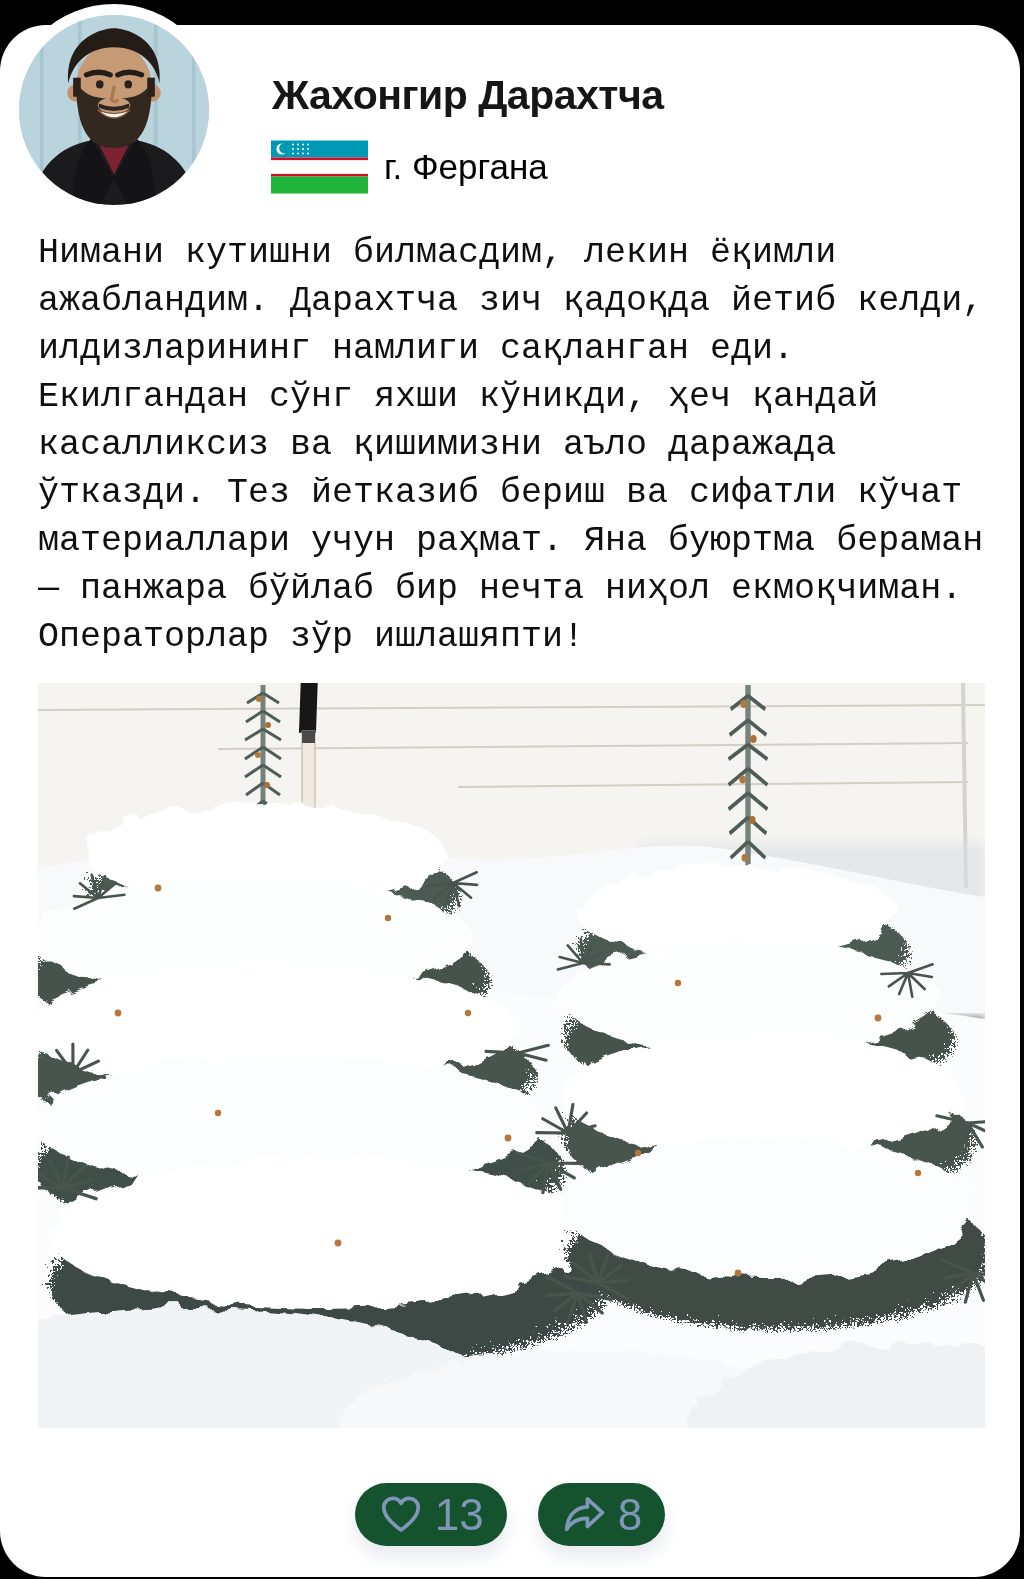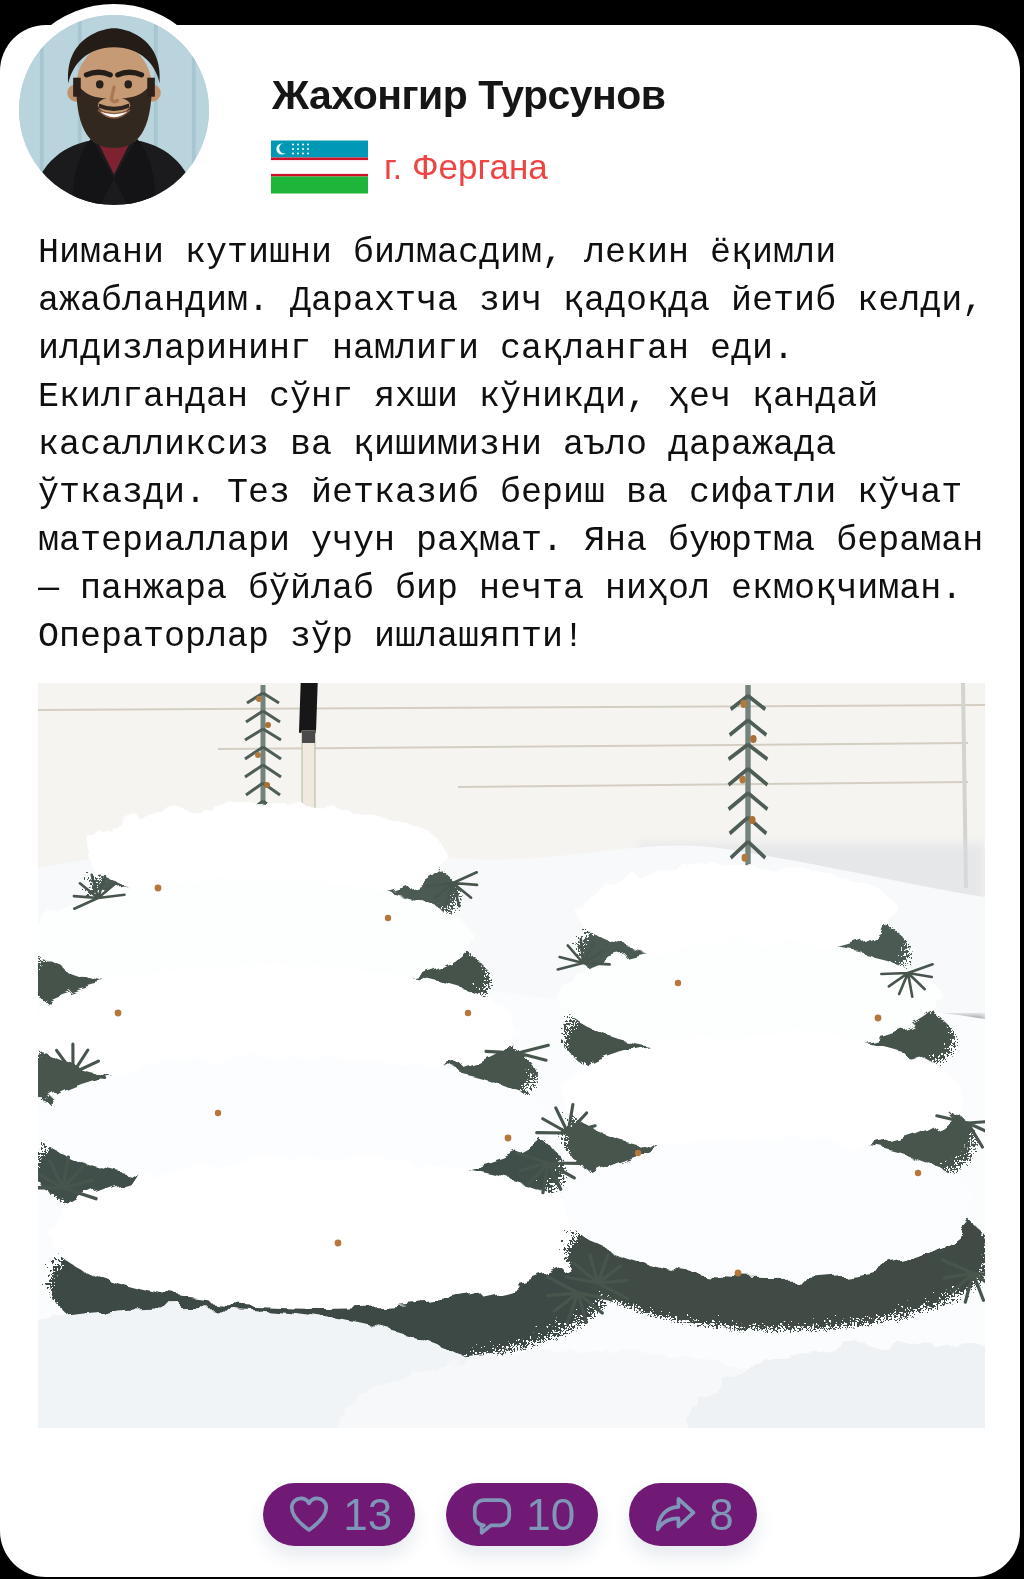--- a/index.html
+++ b/index.html
@@ -18,36 +18,36 @@
   }
   .avatar svg{display:block;width:100%;height:100%;}
   .name{
     position:absolute;left:272px;top:47px;width:720px;
     font-size:41px;font-weight:700;color:#161616;letter-spacing:-0.5px;
   }
   .loc-row{
     position:absolute;left:271px;top:115px;display:flex;align-items:center;gap:16px;
   }
   .flag{width:97px;height:54px;display:block;line-height:0;}
-  .loc{font-size:35px;color:#ef4444;}
+  .loc{font-size:35px;color:#000000;}
   .review{
     position:absolute;left:38px;top:204px;width:952px;height:452px;
     font-size:35px;line-height:48px;color:#101010;overflow:hidden;font-family:Liberation Mono, monospace;
   }
   .photo{
     position:absolute;left:38px;top:658px;width:947px;height:745px;
     overflow:hidden;line-height:0;background:#f2f4f5;
   }
   .photo svg{display:block;width:100%;height:100%;}
   .actions{
     position:absolute;left:0;top:1458px;width:1020px;
     display:flex;justify-content:center;align-items:center;gap:31px;
   }
   .pill{
-    height:63px;border:none;border-radius:32px;background:#701a75;
+    height:63px;border:none;border-radius:32px;background:#14532d;
     display:inline-flex;align-items:center;gap:11px;padding:12px 23px;
     box-shadow:0 10px 18px rgba(80,100,140,0.14);cursor:pointer;
     font-family:"Liberation Sans","DejaVu Sans",sans-serif;
   }
   .pill .ic{display:inline-flex;line-height:0;}
   .pill .cnt{font-size:44px;color:#8096b8;}
 </style>
 </head>
 <body>
 
@@ -85,21 +85,21 @@
       <path d="M52 31.5 Q58 28.8 64.5 31.5" stroke="#241d18" stroke-width="2.8" fill="none" stroke-linecap="round"></path>
       <ellipse cx="42.5" cy="36.5" rx="2" ry="2.2" fill="#2b211c"></ellipse>
       <ellipse cx="57.5" cy="36.5" rx="2" ry="2.2" fill="#2b211c"></ellipse>
       <path d="M50 38 L48.6 44.5 Q50 46.3 51.8 45" stroke="#a97953" stroke-width="1.8" fill="none" stroke-linecap="round"></path>
 
       <path d="M41.5 50 Q50 58.5 58.5 50 Q50 53.8 41.5 50 Z" fill="#ffffff" stroke="#8a5a40" stroke-width="0.7"></path>
       <path d="M42 48.8 Q50 52.2 58 48.8 L58 46.6 Q50 50 42 46.6 Z" fill="#30261f"></path>
     </svg>
   </div>
 
-  <div class="name">Жахонгир Турсунов</div>
+  <div class="name">Жахонгир Дарахтча</div>
 
   <div class="loc-row">
     <span class="flag">
       <svg viewBox="0 0 97 53" width="97" height="54">
         <rect width="97" height="53" fill="#ffffff"></rect>
         <rect y="0" width="97" height="17" fill="#0099b5"></rect>
         <rect y="17" width="97" height="2.6" fill="#ce1126"></rect>
         <rect y="33.4" width="97" height="2.6" fill="#ce1126"></rect>
         <rect y="36" width="97" height="17" fill="#1eb53a"></rect>
         <circle cx="11" cy="8.5" r="5.6" fill="#ffffff"></circle>
@@ -232,28 +232,20 @@
   <div class="actions">
     <button class="pill">
       <span class="ic">
         <svg width="46" height="46" viewBox="0 0 40 40" fill="none">
           <path d="M20 33 C10 26 5 20 5 13.5 C5 8.8 8.8 5.5 13 5.5 C16 5.5 18.6 7.2 20 9.8 C21.4 7.2 24 5.5 27 5.5 C31.2 5.5 35 8.8 35 13.5 C35 20 30 26 20 33 Z" stroke="#8096b8" stroke-width="3.2" stroke-linejoin="round"></path>
         </svg>
       </span>
       <span class="cnt">13</span>
     </button>
 
-    <button class="pill">
-      <span class="ic">
-        <svg width="46" height="46" viewBox="0 0 40 40" fill="none">
-          <path d="M13 7 H27 C31.4 7 35 10.6 35 15 V21 C35 25.4 31.4 29 27 29 H19 L11 35.5 V29 H13 C8.6 29 5 25.4 5 21 V15 C5 10.6 8.6 7 13 7 Z" stroke="#8096b8" stroke-width="3.2" stroke-linejoin="round"></path>
-        </svg>
-      </span>
-      <span class="cnt">10</span>
-    </button>
 
     <button class="pill">
       <span class="ic">
         <svg width="46" height="46" viewBox="0 0 40 40" fill="none">
           <path d="M23 6 L36 18 L23 30 V23 C14 23 8.5 26.5 5 32.5 C5.5 21 12 13.5 23 13 Z" stroke="#8096b8" stroke-width="3.2" stroke-linejoin="round"></path>
         </svg>
       </span>
       <span class="cnt">8</span>
     </button>
   </div>

